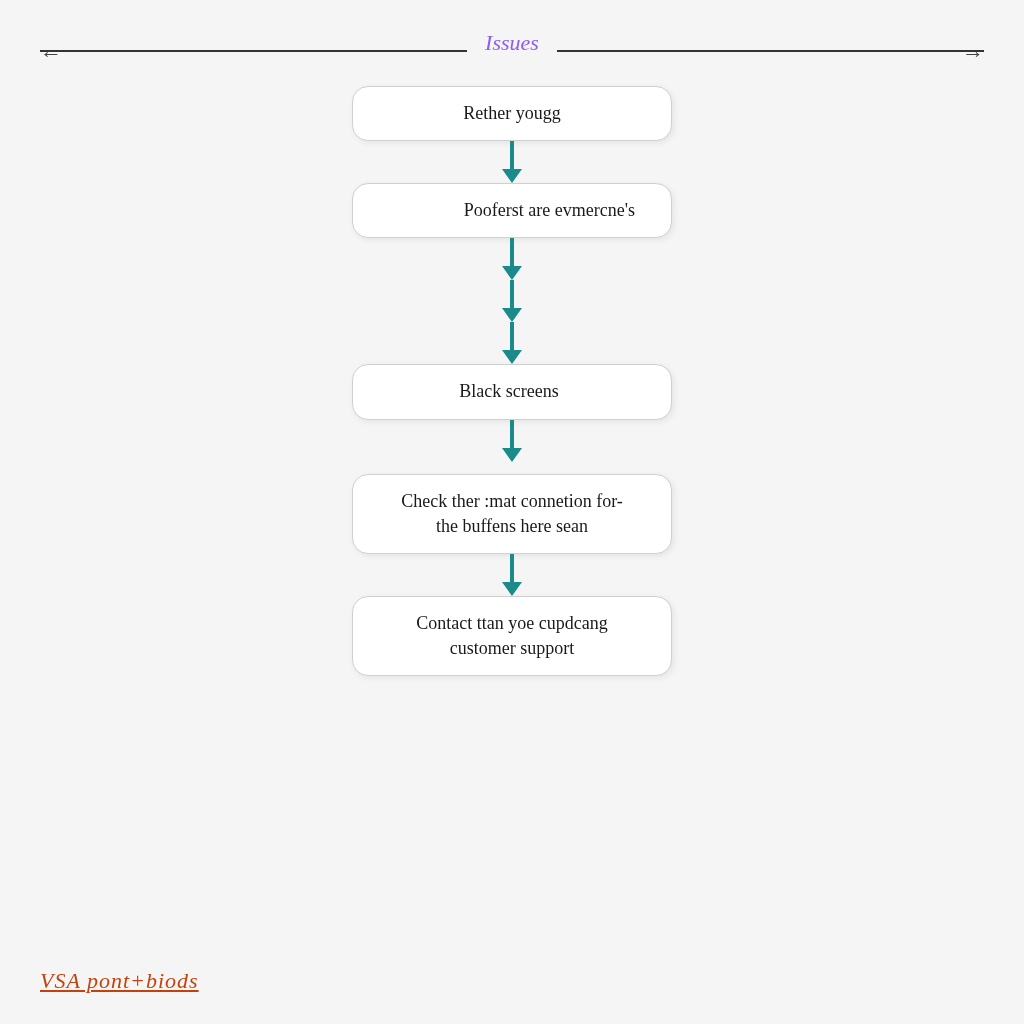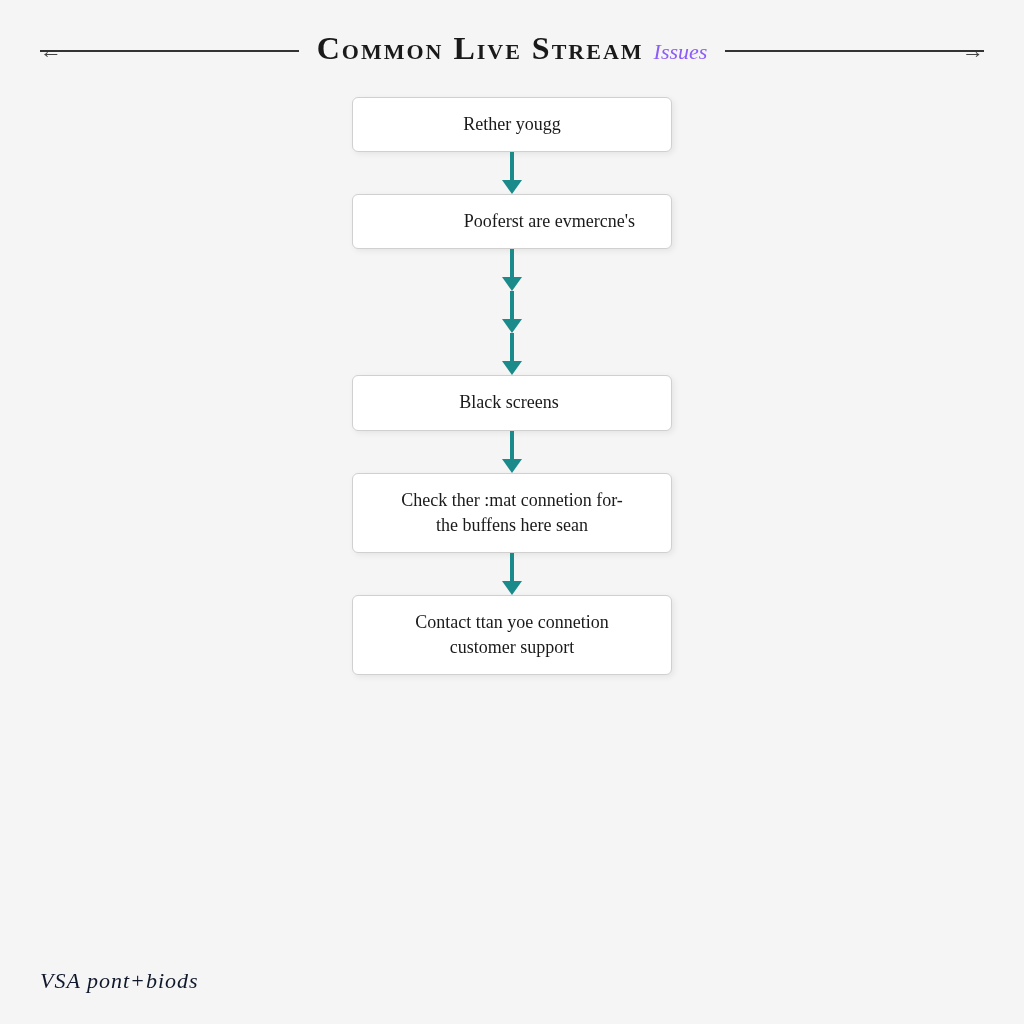--- a/index.html
+++ b/index.html
@@ -78,21 +78,21 @@
       flex-direction: column;
       align-items: center;
       gap: 0;
       margin-top: 10px;
       flex: 1;
     }
 
     .flow-box {
       background: #ffffff;
       border: 1.5px solid #d0d0d0;
-      border-radius: 6px;
+      border-radius: 16px;
       padding: 14px 36px;
       min-width: 320px;
       max-width: 380px;
       text-align: center;
       box-shadow: 2px 2px 6px rgba(0,0,0,0.07);
       font-size: 18px;
       color: #1a1a1a;
       font-family: 'Georgia', serif;
       line-height: 1.4;
     }
@@ -116,36 +116,36 @@
       border-left: 10px solid transparent;
       border-right: 10px solid transparent;
       border-top: 14px solid #1a8a8a;
     }
 
     .watermark {
       position: absolute;
       bottom: 30px;
       left: 40px;
       font-size: 22px;
-      color: #0f172a;
+      color: #c2410c;
       font-style: italic;
       font-family: 'Georgia', serif;
       letter-spacing: 1px;
+      text-decoration: underline;
     }
   </style>
 </head>
 <body>
 
 <div class="header">
   <div class="header-line">
     <span class="arrow-left">←</span>
     <span class="arrow-right">→</span>
   </div>
   <div class="header-title-wrap">
-    <span class="header-title-main">Common Live Stream</span>
     <span class="header-title-sub">Issues</span>
   </div>
 </div>
 
 <div class="flow-container" id="flow-container">
 <div class="flow-box" style="white-space: pre-line;">Rether yougg</div>
     <div class="flow-arrow">
       <div class="arrow-stem"></div>
       <div class="arrow-head"></div>
     </div>
@@ -160,23 +160,23 @@
     </div>
     <div class="flow-arrow">
       <div class="arrow-stem"></div>
       <div class="arrow-head"></div>
     </div>
     <div class="flow-box" style="white-space: pre-line; padding-left: 30px;">Black screens</div>
     <div class="flow-arrow">
       <div class="arrow-stem"></div>
       <div class="arrow-head"></div>
     </div>
-    <div class="flow-box" style="white-space: pre-line;">Check ther :mat connetion for-
+    <div class="flow-box" style="white-space: pre-line; margin-top: 12px;">Check ther :mat connetion for-
 the buffens here sean</div>
     <div class="flow-arrow">
       <div class="arrow-stem"></div>
       <div class="arrow-head"></div>
     </div>
-    <div class="flow-box" style="white-space: pre-line;">Contact ttan yoe connetion
+    <div class="flow-box" style="white-space: pre-line;">Contact ttan yoe cupdcang
 customer support</div>
   </div>
 
 <div class="watermark">VSA pont+biods</div>
 
 </body></html>

